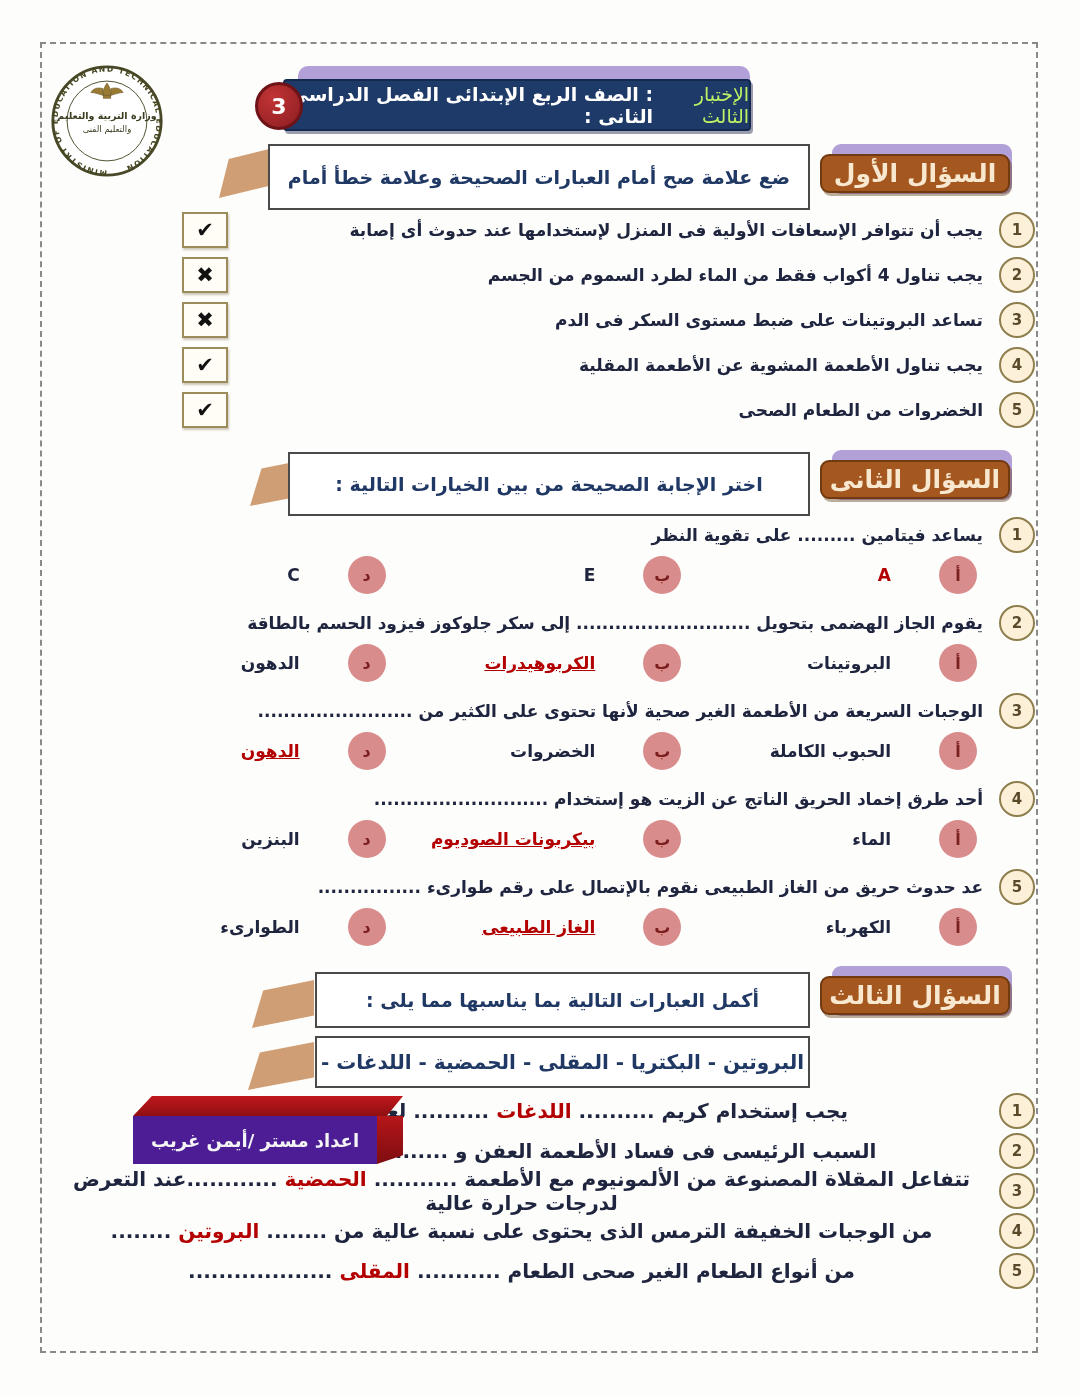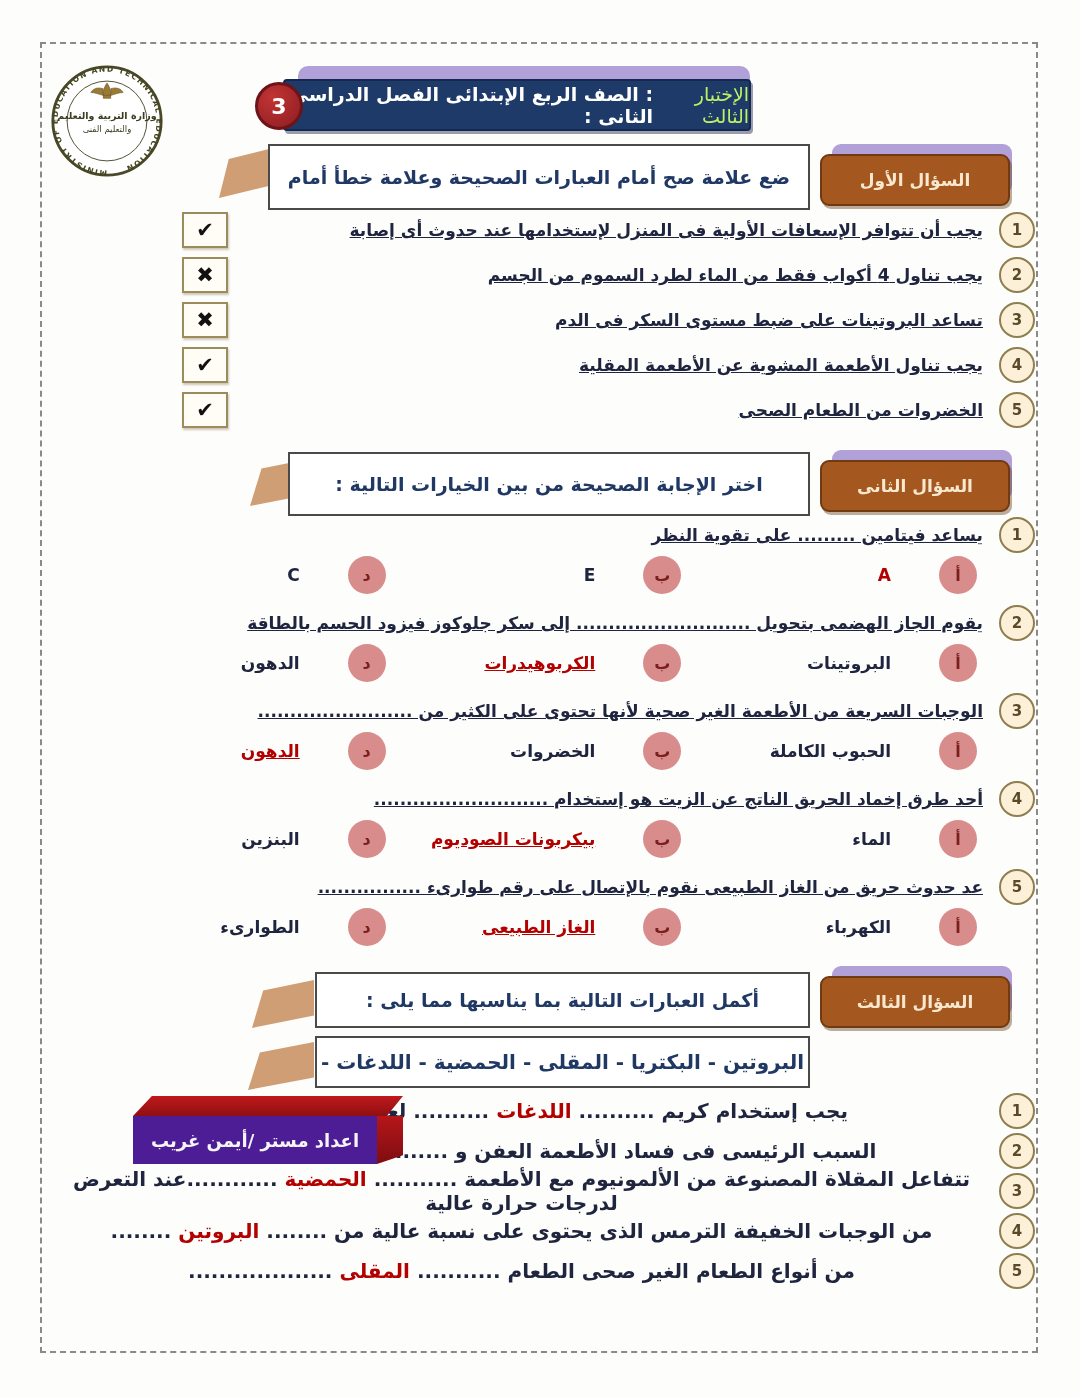--- a/index.html
+++ b/index.html
@@ -18,36 +18,36 @@
              gap:6px; box-shadow:2px 3px 0 rgba(30,40,80,.45); }
   .hdr-title { color:#bef264; font-weight:normal; font-size:19px; }
   .hdr-sub { color:#ffffff; font-weight:bold; font-size:19px; }
   .exam-badge { position:absolute; left:255px; top:82px; width:48px; height:48px;
                 border-radius:50%; background:radial-gradient(circle at 35% 30%, #c23434, #8c1d22);
                 border:3px solid #6e1318; color:#fff; font-size:22px; font-weight:bold;
                 display:flex; align-items:center; justify-content:center; z-index:3; }
 
   
   .sec-shadow { position:absolute; width:180px; height:50px; background:#b2a0d8; border-radius:9px; }
-  .sec-box { position:absolute; width:190px; height:52px; background:#a4571e;
+  .sec-box { position:absolute; width:190px; height:39px; background:#a4571e;
              border:2px solid #713a10; border-radius:9px; color:#f8e8cf; font-weight:bold;
-             font-size:17px; display:flex; align-items:center; justify-content:center;
+             font-size:25px; display:flex; align-items:center; justify-content:center;
              box-shadow:2px 3px 0 rgba(90,50,15,.4); }
   .inst-box { position:absolute; background:#ffffff; border:2px solid #4a4a4a;
               display:flex; align-items:center; justify-content:center;
               color:#203864; font-weight:bold; font-size:19px; direction:rtl; text-align:center; }
   .tan-arrow { position:absolute; background:#cf9e74; clip-path:polygon(100% 0, 100% 74%, 0 100%, 18% 22%); }
 
   
   .num-circle { width:36px; height:36px; border-radius:50%; background:#fdf0d9;
                 border:2px solid #8f7f4f; color:#5a4a2a; font-weight:bold; font-size:15px;
                 display:flex; align-items:center; justify-content:center; flex:0 0 36px; }
   .q1-list { position:absolute; left:60px; top:212px; width:975px; padding-left:122px; }
   .q1-row { display:flex; direction:rtl; align-items:center; height:36px; margin-bottom:9px; gap:16px; }
-  .stmt { flex:1; text-align:right; color:#20253f; font-weight:bold; font-size:17px; direction:rtl;text-decoration:underline; }
+  .stmt { flex:1; text-align:right; color:#20253f; font-weight:bold; font-size:17px; direction:rtl; }
   .checkbox { width:46px; height:36px; background:#fffdf6; border:2px solid #9c8c5c;
               display:flex; align-items:center; justify-content:center;
               font-size:21px; font-weight:bold; color:#111; margin-inline-start:auto;
               box-shadow:1px 2px 2px rgba(120,100,60,.35); }
 
   .q2-list { position:absolute; left:60px; top:518px; width:975px; }
   .q2-stem { display:flex; direction:rtl; align-items:center; height:34px; margin-bottom:2px; gap:16px; }
   .q2-opts { display:grid; direction:rtl; grid-template-columns:1fr 1fr 1fr;
              height:42px; margin-bottom:10px; padding:0 58px 0 30px; align-items:center; }
   .opt { display:flex; direction:rtl; align-items:center; gap:48px; }

